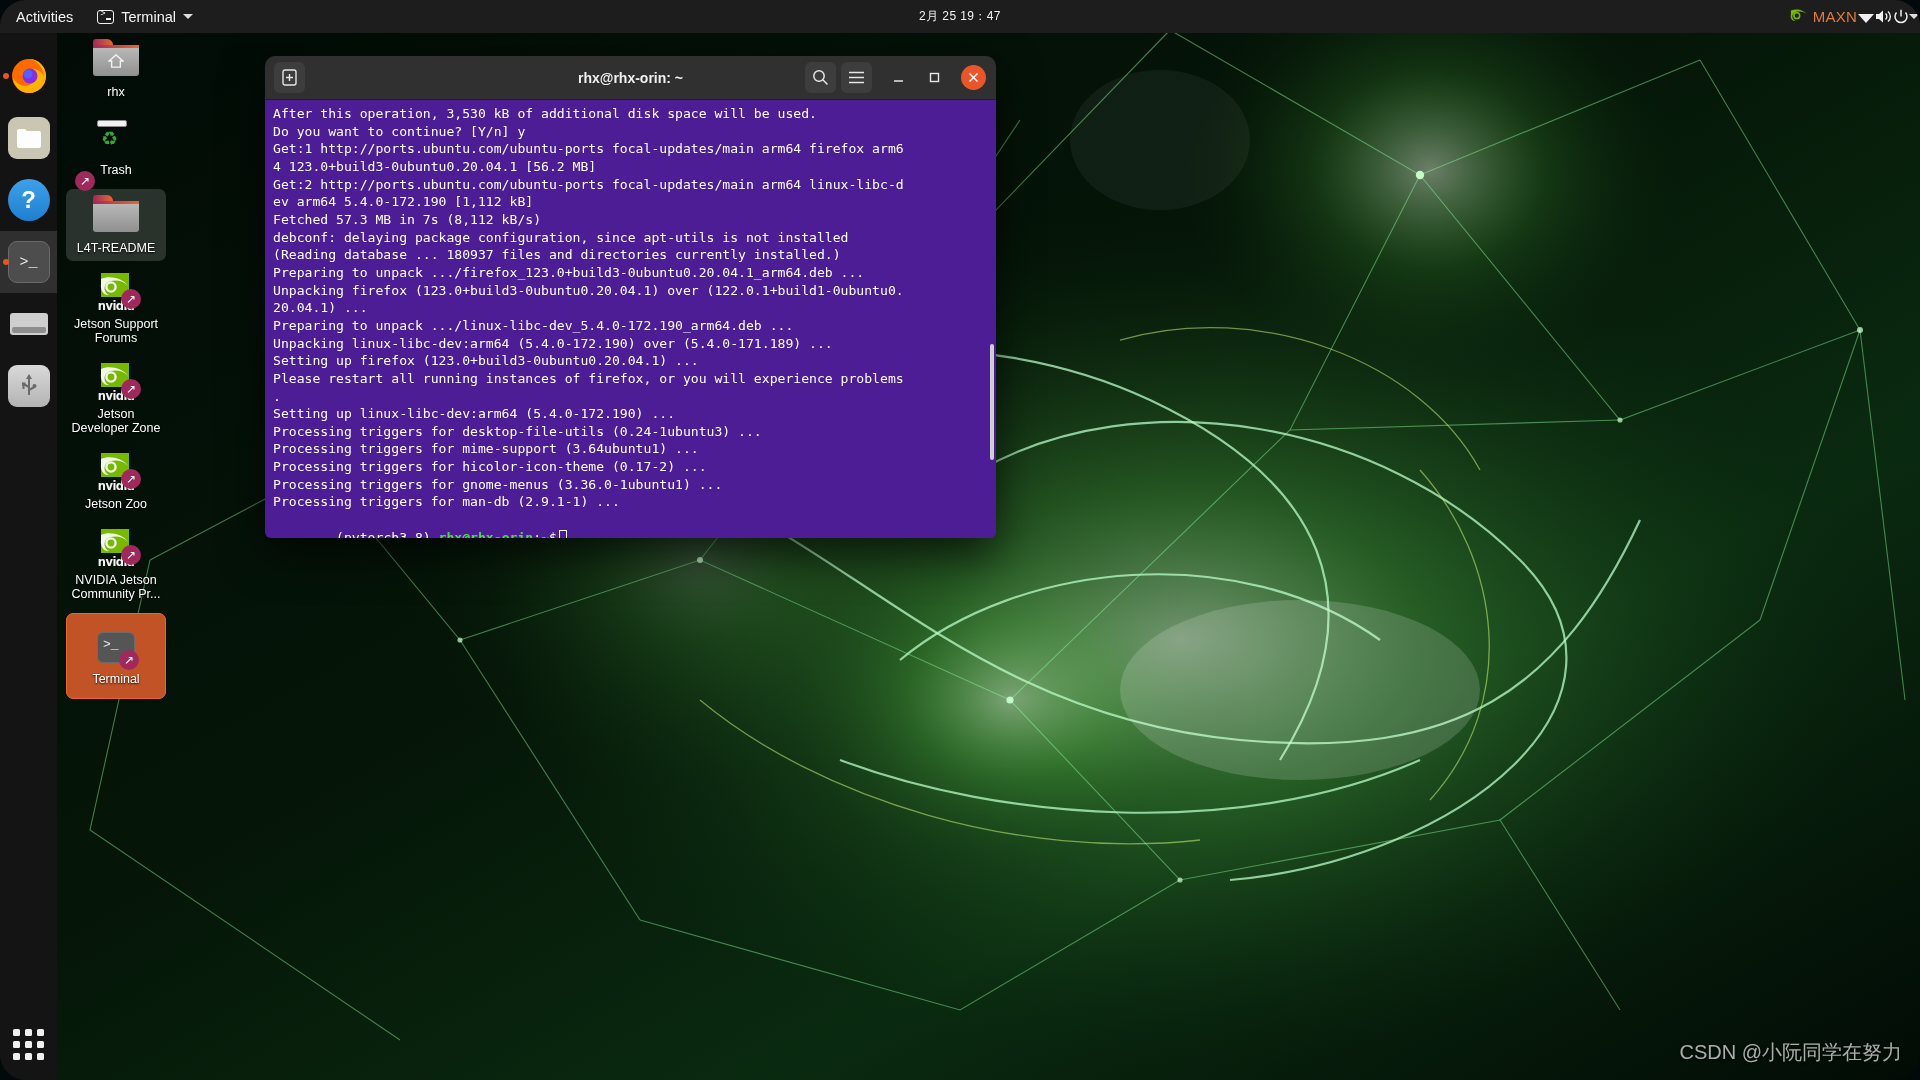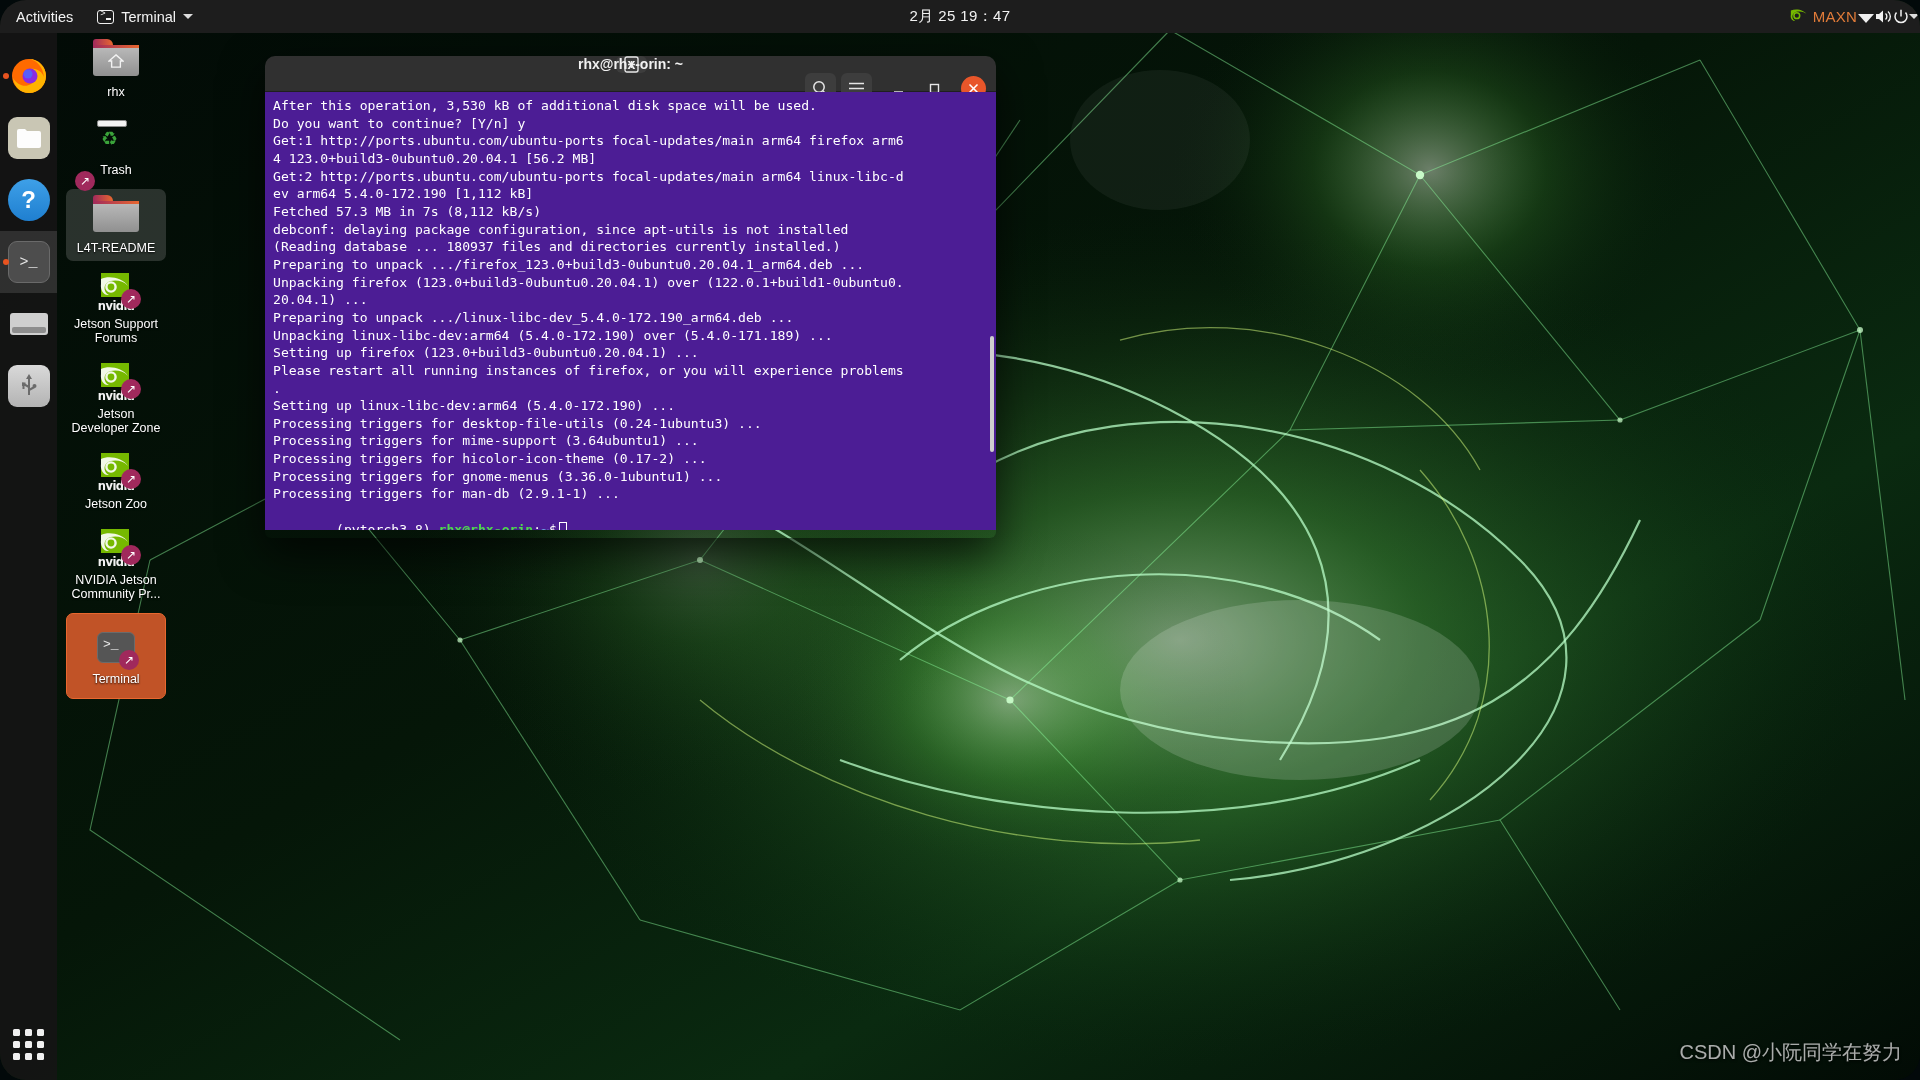--- a/index.html
+++ b/index.html
@@ -32,21 +32,21 @@
   }
   .tb-app .appicon:after {
     content:""; position:absolute; left:8px; bottom:3px; width:5px; height:1.5px; background:#f0f0f0;
   }
   .caret-down {
     width:0;height:0;border-left:5px solid transparent;border-right:5px solid transparent;
     border-top:5.5px solid #ddd;
   }
   .tb-clock {
     position:absolute; left:50%; transform:translateX(-50%);
-    font-size:15px; letter-spacing:.4px; white-space:nowrap; cursor:pointer;
+    font-size:12px; letter-spacing:.4px; white-space:nowrap; cursor:pointer;
   }
   .tb-right { position:absolute; right:1px; display:flex; align-items:center; gap:0; height:100%; }
   .maxn { display:flex; align-items:center; gap:4px; cursor:pointer; }
   .maxn-label { color:#e07b39; font-size:15px; letter-spacing:.2px; }
   .sysicon { display:flex; align-items:center; justify-content:center; cursor:pointer; }
 
   
   .dock {
     position:absolute; left:0; top:33px; width:57px; height:1047px;
     background:rgba(20,20,20,.93); z-index:50;
@@ -127,22 +127,22 @@
   }
 
   
   .term-win {
     position:absolute; left:265px; top:56px; width:731px; height:482px;
     border-radius:10px 10px 6px 6px; z-index:40;
     box-shadow:0 16px 44px rgba(0,0,0,.66);
     overflow:hidden;
   }
   .term-titlebar {
-    height:36px; background:#303030; display:flex; align-items:center;
-    padding:0 7px 0 9px; position:relative; border-bottom:1px solid #1f1f1f;flex-direction:column;
+    height:44px; background:#303030; display:flex; align-items:center;
+    padding:0 7px 0 9px; position:relative; border-bottom:1px solid #1f1f1f;
   }
   .tb-btn {
     width:31px; height:31px; border-radius:6px; display:flex; align-items:center; justify-content:center;
     color:#e6e6e6; cursor:pointer;
   }
   .tb-btn.shaded { background:#3d3d3d; }
   .term-title {
     position:absolute; left:0; right:0; text-align:center; color:#f1f1f1;
     font-size:14px; font-weight:bold; pointer-events:none;
   }

